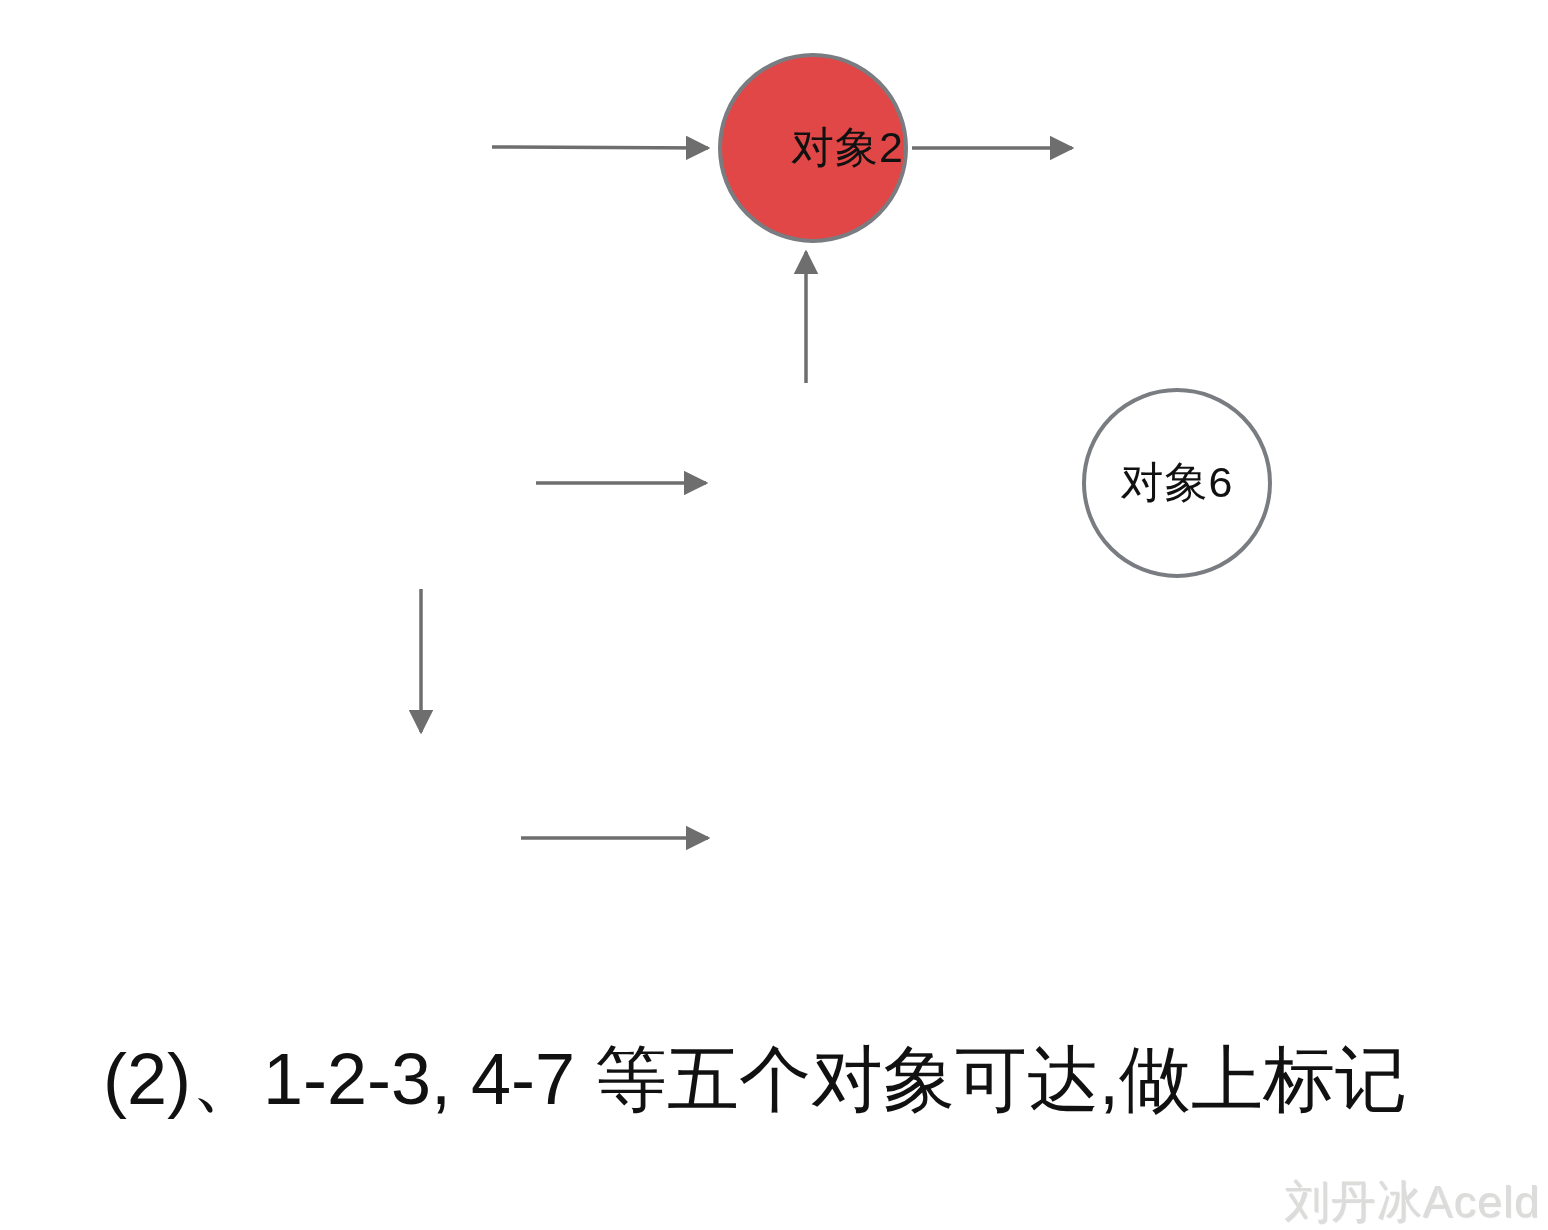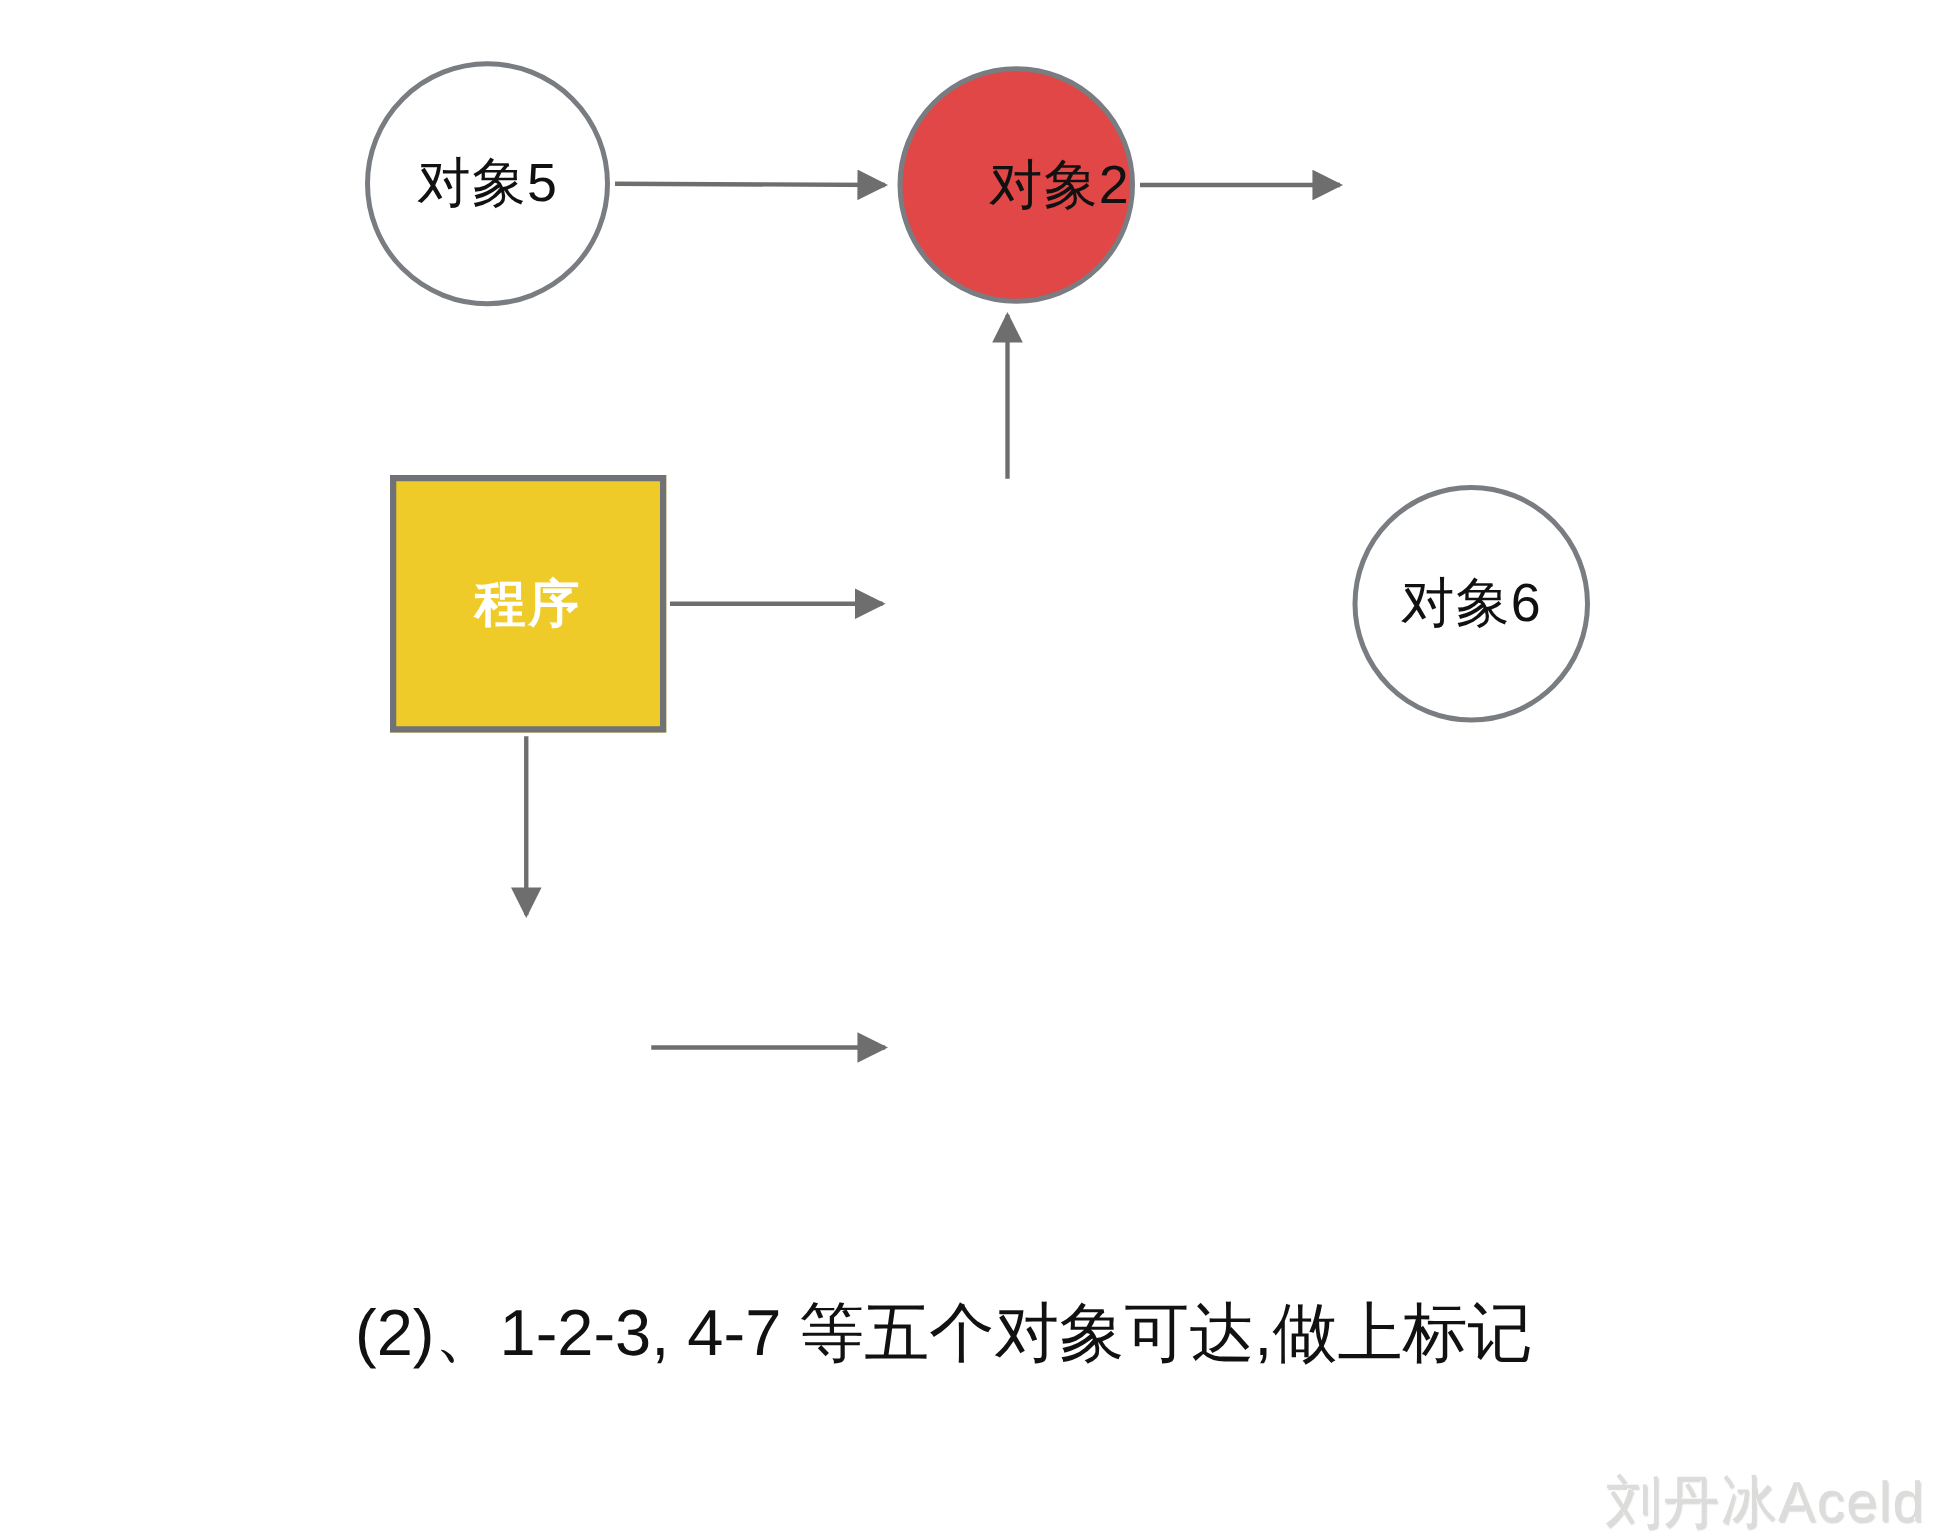--- a/index.html
+++ b/index.html
@@ -60,21 +60,21 @@
   .n-obj1 { left: 716px; top: 386px; width: 194px; height: 194px; }
   .n-obj6 { left: 1082px; top: 388px; width: 190px; height: 190px; }
   .n-obj4 { left: 322px; top: 740px; width: 196px; height: 196px; }
   .n-obj7 { left: 717px; top: 742px; width: 192px; height: 192px; }
   .caption {
     position: absolute;
     left: 0;
     top: 1032px;
     width: 1510px;
     text-align: center;
-    font-size: 52px;
+    font-size: 72px;
     color: #111111;
     white-space: nowrap;
   }
   .watermark {
     position: absolute;
     right: 8px;
     top: 1172px;
     font-size: 45px;
     color: #dcdcda;
     letter-spacing: 1px;
@@ -93,32 +93,26 @@
       </marker>
     </defs>
     <line x1="492" y1="147" x2="708" y2="148" stroke="#6E6E6E" stroke-width="3.5" marker-end="url(#arrowhead)"></line>
     <line x1="912" y1="148" x2="1072" y2="148" stroke="#6E6E6E" stroke-width="3.5" marker-end="url(#arrowhead)"></line>
     <line x1="806" y1="383" x2="806" y2="252" stroke="#6E6E6E" stroke-width="3.5" marker-end="url(#arrowhead)"></line>
     <line x1="536" y1="483" x2="706" y2="483" stroke="#6E6E6E" stroke-width="3.5" marker-end="url(#arrowhead)"></line>
     <line x1="421" y1="589" x2="421" y2="732" stroke="#6E6E6E" stroke-width="3.5" marker-end="url(#arrowhead)"></line>
     <line x1="521" y1="838" x2="708" y2="838" stroke="#6E6E6E" stroke-width="3.5" marker-end="url(#arrowhead)"></line>
   </svg>
 
-  <div class="node unreachable n-obj5">
-    <span>对象5</span>
-  </div>
 
   <div class="node reachable n-obj2">
     <span>对象2</span>
   </div>
 
 
-  <div class="root-square">
-    <span>程序</span>
-  </div>
 
 
   <div class="node unreachable n-obj6">
     <span>对象6</span>
   </div>
 
 
 
   <div class="caption">(2)、1-2-3, 4-7 等五个对象可达,做上标记</div>
 

